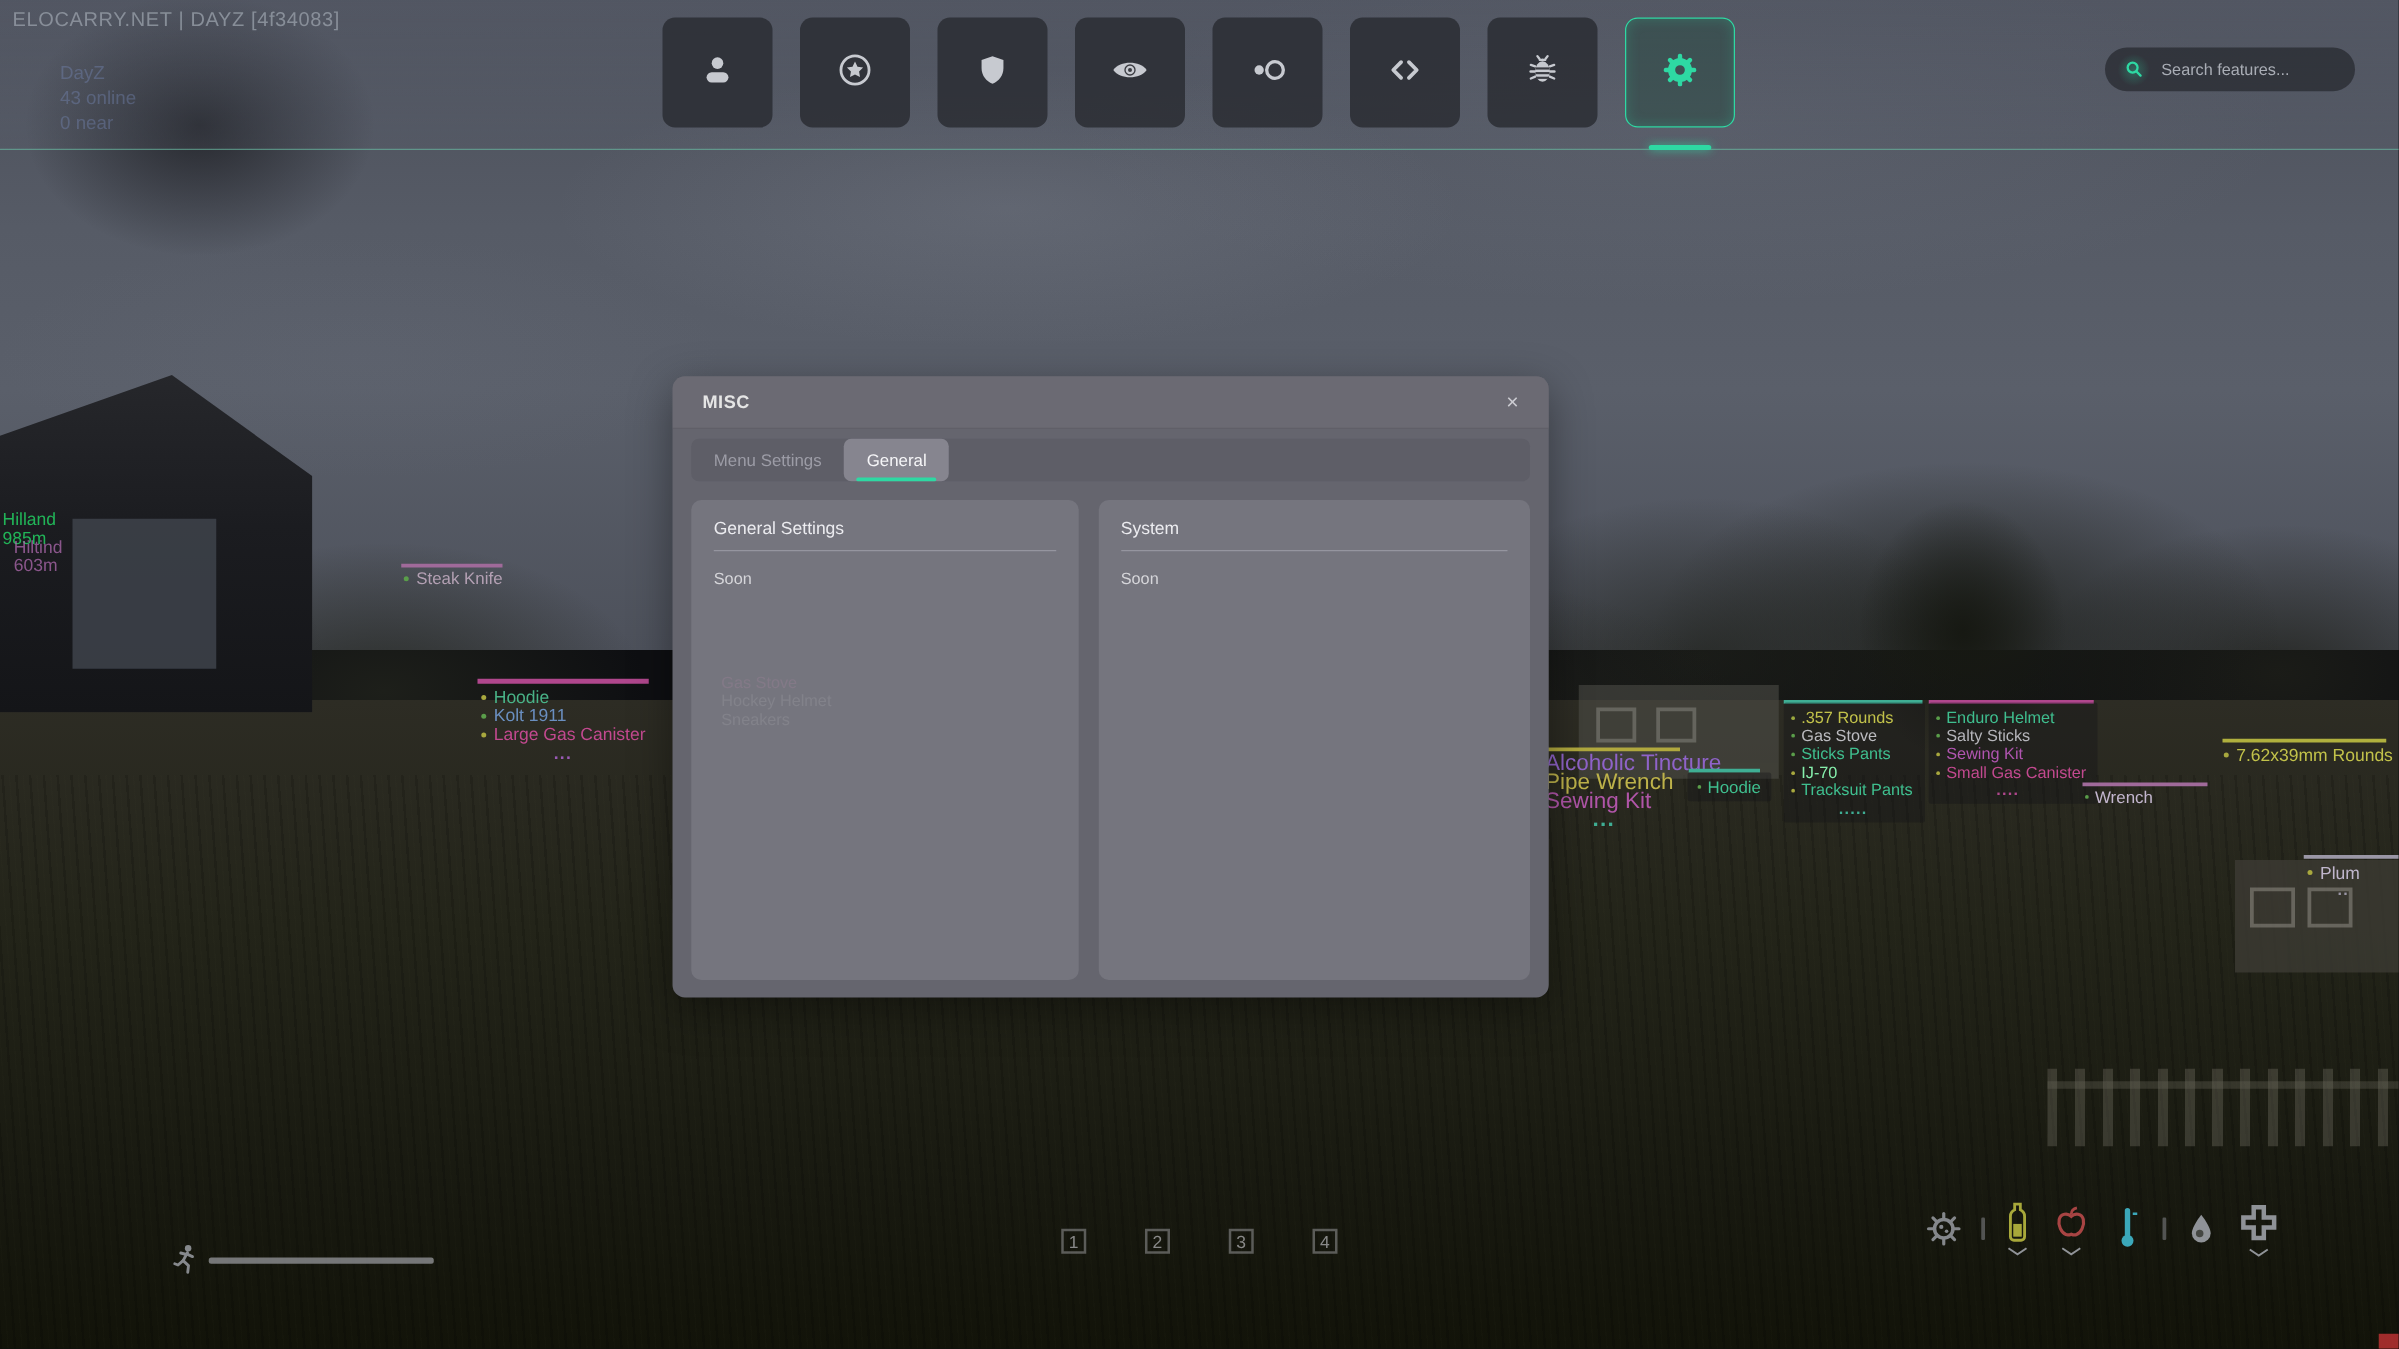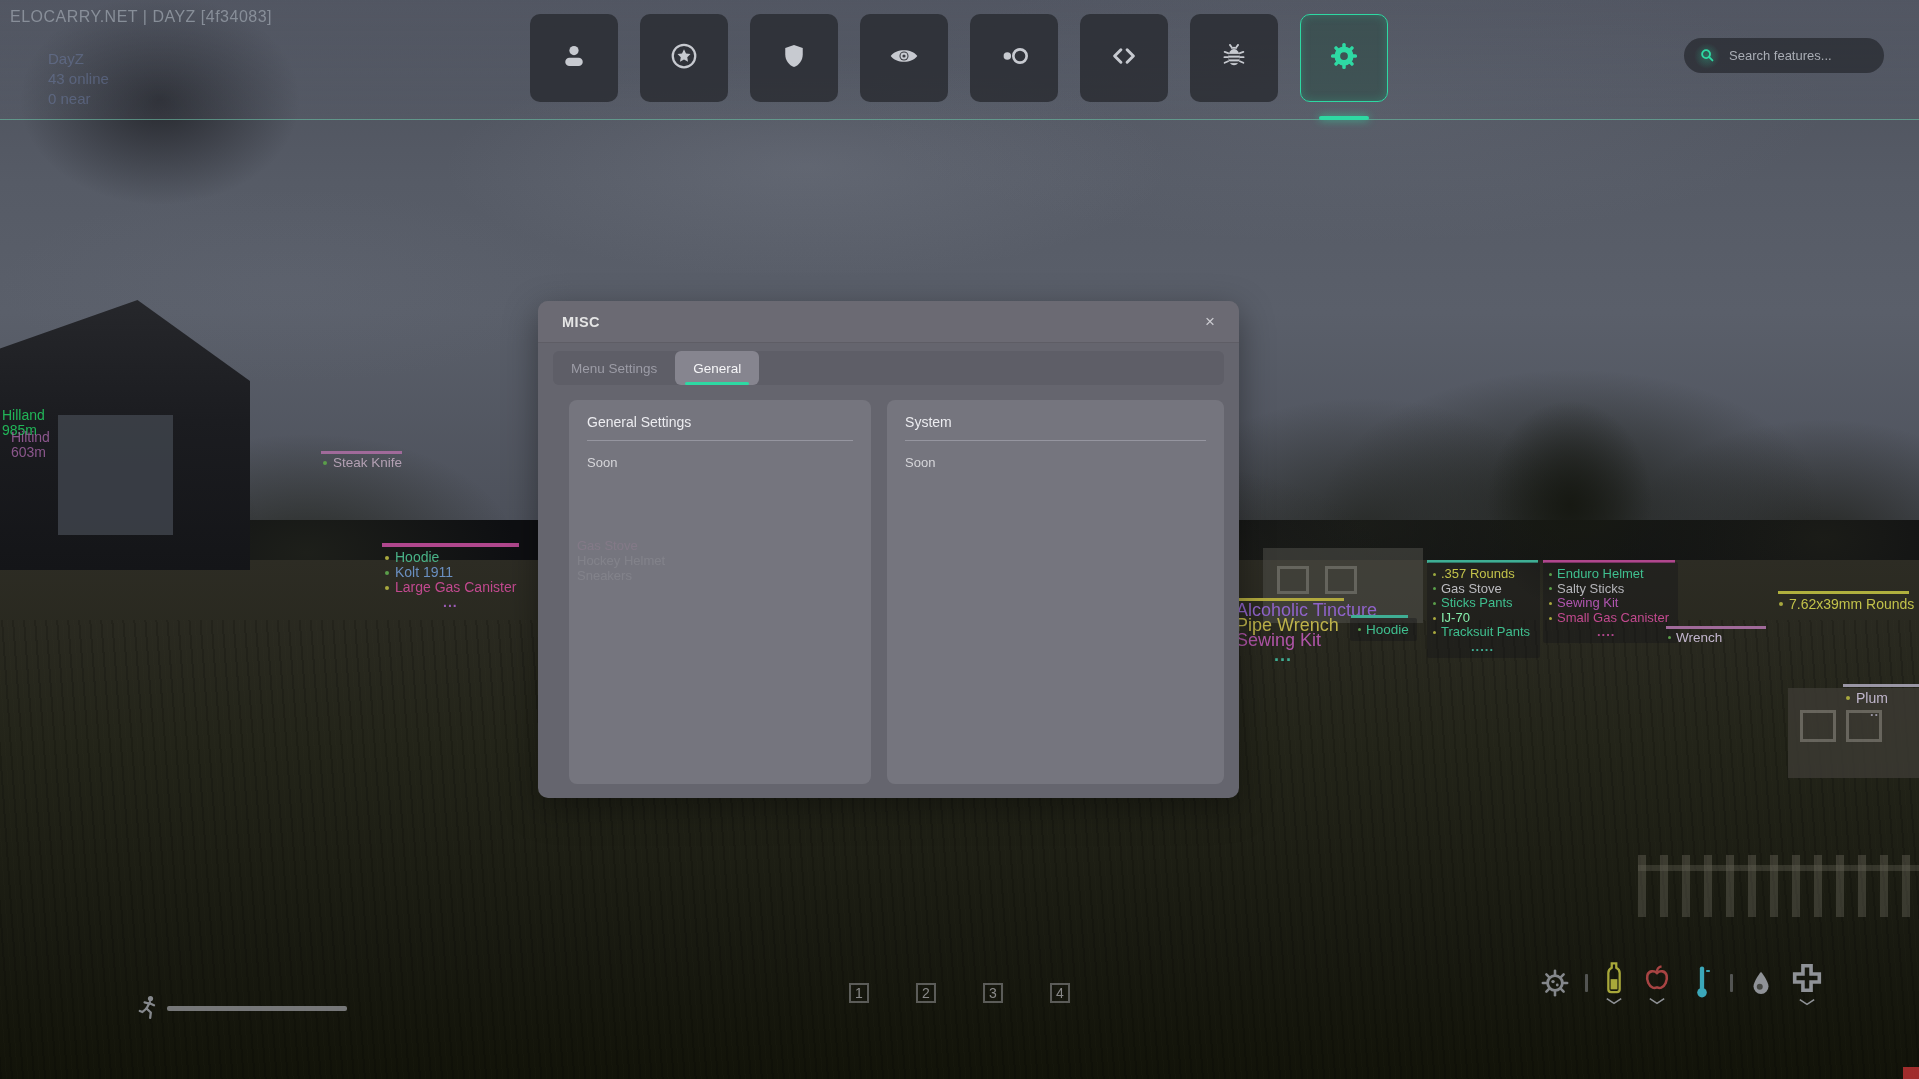--- a/index.html
+++ b/index.html
@@ -77,21 +77,21 @@
     background:#65656e;box-shadow:0 10px 34px rgba(0,0,0,.38);z-index:50;}
   .modal-header{height:42px;border-radius:10px 10px 0 0;background:#6b6a73;display:flex;align-items:center;
     padding:0 24px;box-sizing:border-box;border-bottom:1px solid rgba(0,0,0,.12);}
   .modal-title{color:#e5e5e5;font-size:14.5px;font-weight:bold;letter-spacing:.4px;flex:1;}
   .modal-close{color:#cbcbd1;font-size:17px;line-height:17px;cursor:default;}
   .tabbar{margin:8px 15px 0 15px;height:34px;border-radius:6px;background:#5e5e67;display:flex;align-items:stretch;}
   .tab{display:flex;align-items:center;padding:0 18px;font-size:13.5px;color:#9c9ca6;position:relative;border-radius:6px;}
   .tab.active{background:#86858f;color:#f6f6f8;}
   .tab.active .tab-underline{position:absolute;left:10px;right:10px;bottom:0;height:3px;border-radius:2px;
     background:var(--accent);}
-  .panel-row{display:flex;gap:16px;margin:15px 15px 0 31px;}
+  .panel-row{display:flex;gap:16px;margin:15px 15px 0 15px;}
   .panel{height:384px;border-radius:8px;background:#75757e;box-sizing:border-box;padding:14px 18px;}
   .panel.p1{width:326px;} .panel.p2{width:364px;}
   .panel-title{color:#ececf0;font-size:14px;}
   .panel-div{height:1px;background:rgba(210,210,220,.35);margin-top:10px;}
   .panel-body{color:#d6d6da;font-size:13px;margin-top:14px;}
 
   .ghost{position:absolute;left:577px;top:538px;z-index:60;font-size:13px;line-height:15px;opacity:.17;}
   .stamina{position:absolute;left:167px;top:1006px;width:180px;height:5px;border-radius:2px;background:#8e9094;opacity:.8;z-index:15;}
   .runner{position:absolute;left:136px;top:994px;color:#9a9da3;opacity:.85;z-index:15;}
   .hotkeys{position:absolute;left:849px;top:983px;display:flex;gap:47px;z-index:15;}

